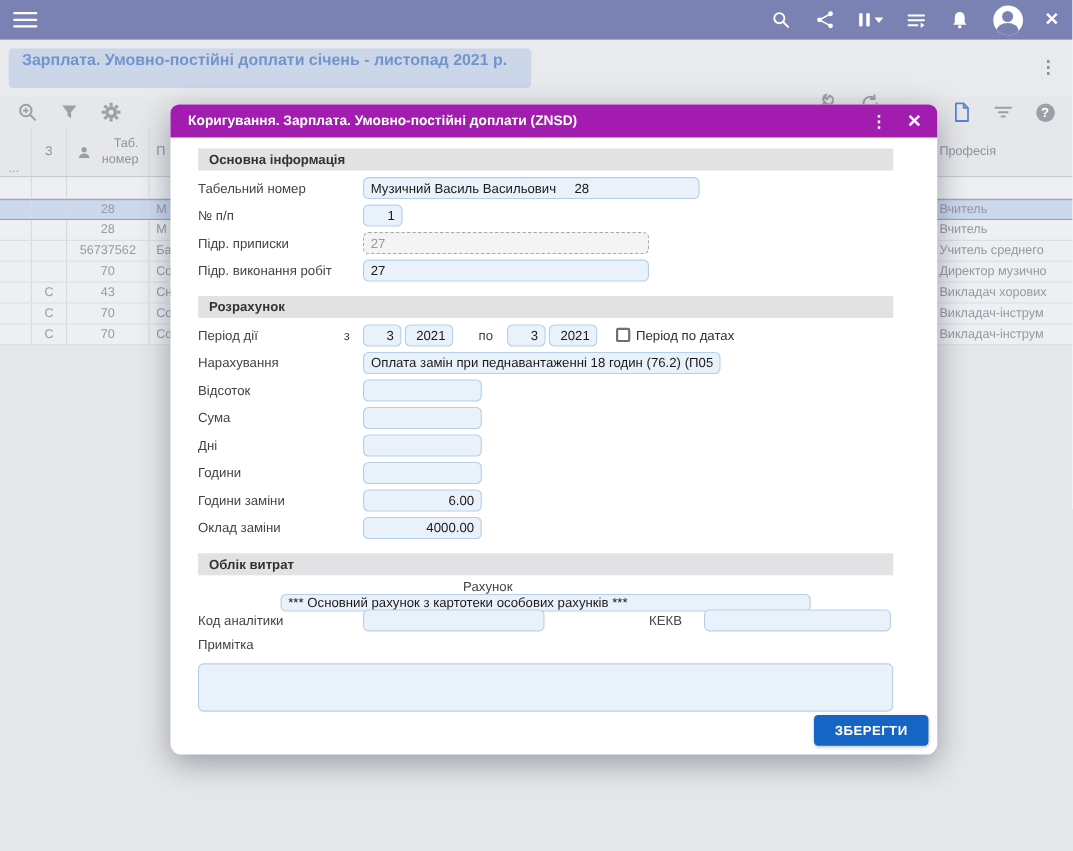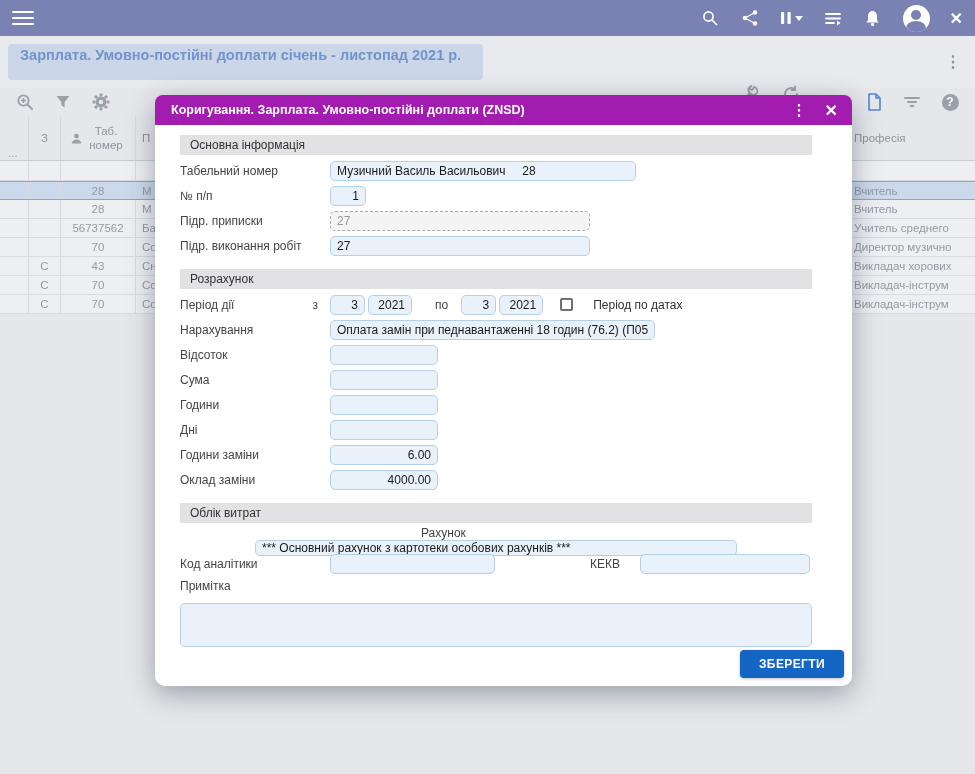--- a/index.html
+++ b/index.html
@@ -43,58 +43,58 @@
   .ghead { display:flex; height:45px; border-bottom:1px solid #c8cbd1; align-items:stretch; position:relative; }
   .ghead .cell { display:flex; align-items:center; justify-content:center; color:#8f949e; }
   .c-dots { width:28px; position:relative; }
   .c-z    { width:32px; border-left:1px solid #d7d9de; display:flex; align-items:center; justify-content:center; }
   .c-tab  { width:75px; border-left:1px solid #d7d9de; display:flex; align-items:center; justify-content:center; }
   .c-name { flex:1; border-left:1px solid #d7d9de; padding-left:6px; display:flex; align-items:center; overflow:hidden; }
   .c-prof { width:127px; border-left:1px solid #d7d9de; padding-left:5px; display:flex; align-items:center;
             overflow:hidden; white-space:nowrap; }
   .dots-label { position:absolute; bottom:1px; left:8px; color:#9aa0a8; }
   .tabhdr { display:flex; align-items:center; gap:3px; }
-  .tabhdr .txt { width:40px; text-align:center; line-height:1.25; }
+  .tabhdr .txt { width:40px; text-align:right; line-height:1.25; }
   .trow { display:flex; height:19px; border-bottom:1px solid #d9dbdf; background:#edeff2; cursor:pointer; }
   .trow.empty { height:20px; }
   .trow.selected { background:#ccd9ec; border-top:1px solid #84a8d4; border-bottom:1px solid #84a8d4; }
 
   
   .modal { position:absolute; left:155px; top:95px; width:697px; height:591px; background:#fff;
            border-radius:10px; box-shadow:0 8px 28px rgba(40,50,70,.40); z-index:10; }
   .modal-header { height:30px; background:#a21caf; border-radius:8px 8px 0 0; display:flex; align-items:center;
                   justify-content:space-between; padding:0 14px 0 16px; }
   .modal-title { color:#fff; font-size:12.5px; font-weight:bold; }
   .mh-right { display:flex; align-items:center; gap:18px; }
   .mh-kebab { color:#fff; font-size:15px; font-weight:bold; cursor:pointer; }
   .mh-close { color:#fff; font-size:16px; font-weight:bold; cursor:pointer; }
   .modal-body { padding:10px 40px 0 25px; }
   .section-bar { height:20px; background:#e2e2e4; display:flex; align-items:center; padding-left:10px;
-                 font-size:12px; font-weight:normal; color:#333; }
+                 font-size:12px; font-weight:bold; color:#333; }
   .frow { height:25px; display:flex; align-items:center; }
   .flabel { width:150px; font-size:12px; color:#444; flex:0 0 auto; }
   .inp { height:20px; background:#e9f1fb; border:1px solid #b5cfe9; border-radius:5px; font-size:12px;
          color:#1a1a1a; padding:0 6px; font-family:"Liberation Sans", sans-serif; }
   .inp.disabled { background:#f4f4f4; border:1px dashed #a9a9a9; color:#9a9a9a; }
   .inp.num { text-align:right; }
   .w-main { width:306px; white-space:pre; }
   .w-tiny { width:36px; text-align:right; }
   .w-mid  { width:260px; }
   .w-narah{ width:325px; }
   .w-small{ width:108px; }
   .w-rah  { width:482px; }
   .w-kod  { width:165px; }
   .w-kekv { width:170px; }
   .mini { width:35px; text-align:right; }
   .yr   { width:44px; text-align:right; }
   .ptxt { font-size:12px; color:#444; }
   .sec-gap { margin-top:11px; }
   .chk { width:13px; height:13px; border:2px solid #6b6f76; border-radius:2px; background:#fff;
          appearance:none; -webkit-appearance:none; cursor:pointer; margin:0; }
-  .chk-label { font-size:12px; color:#2f2f2f; margin-left:20px; }
+  .chk-label { font-size:12px; color:#2f2f2f; margin-left:5px; }
   .note-area { width:632px; height:44px; background:#e9f1fb; border:1px solid #b5cfe9; border-radius:5px;
                margin-top:7px; resize:none; font-family:"Liberation Sans", sans-serif; font-size:12px; padding:4px 6px; }
   .modal-footer { position:absolute; bottom:8px; right:8px; }
   .save-btn { width:104px; height:28px; background:#1565c4; color:#fff; border:none; border-radius:4px;
               font-size:12px; font-weight:bold; letter-spacing:.4px; cursor:pointer;
               font-family:"Liberation Sans", sans-serif; box-shadow:0 1px 3px rgba(0,0,0,.25); }
 </style>
 </head>
 <body>
 
@@ -350,25 +350,25 @@
     </div>
     <div class="frow">
       <span class="flabel">Відсоток</span>
       <input class="inp w-small" value="" style="">
     </div>
     <div class="frow">
       <span class="flabel">Сума</span>
       <input class="inp w-small" value="" style="">
     </div>
     <div class="frow">
+      <span class="flabel">Дні</span>
+      <input class="inp w-small" value="" style="">
+    </div>
+    <div class="frow">
       <span class="flabel">Години</span>
-      <input class="inp w-small" value="" style="">
-    </div>
-    <div class="frow">
-      <span class="flabel">Дні</span>
       <input class="inp w-small" value="" style="">
     </div>
     <div class="frow">
       <span class="flabel">Години заміни</span>
       <input class="inp w-small num" value="6.00" style="">
     </div>
     <div class="frow">
       <span class="flabel">Оклад заміни</span>
       <input class="inp w-small num" value="4000.00" style="">
     </div>

